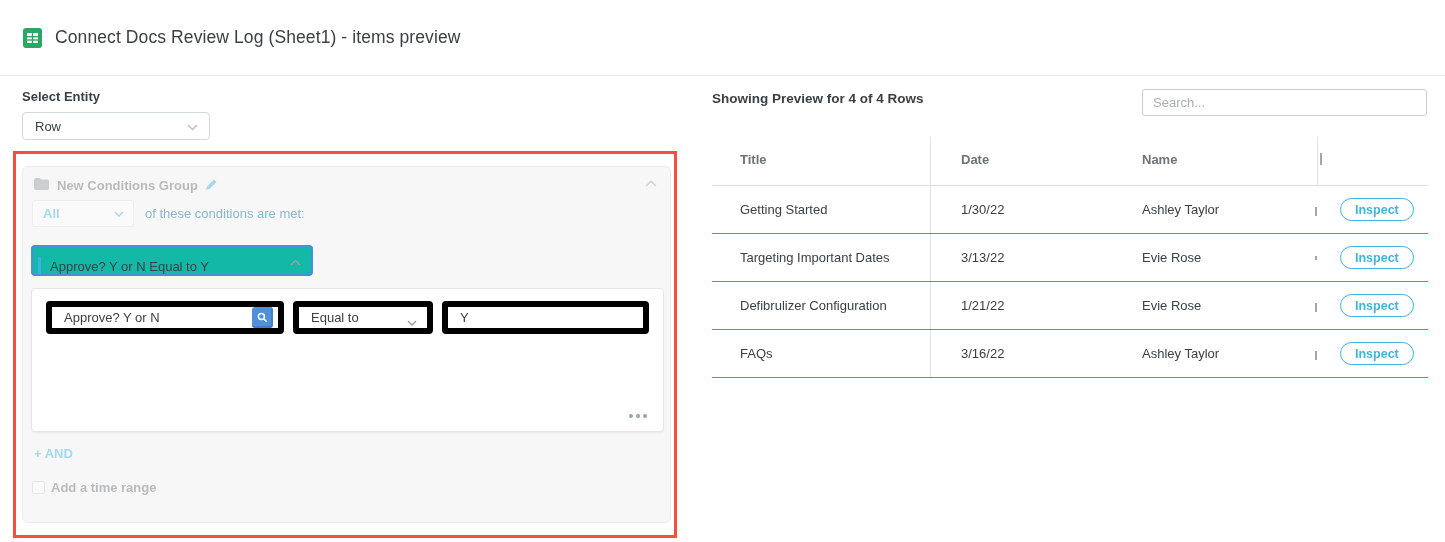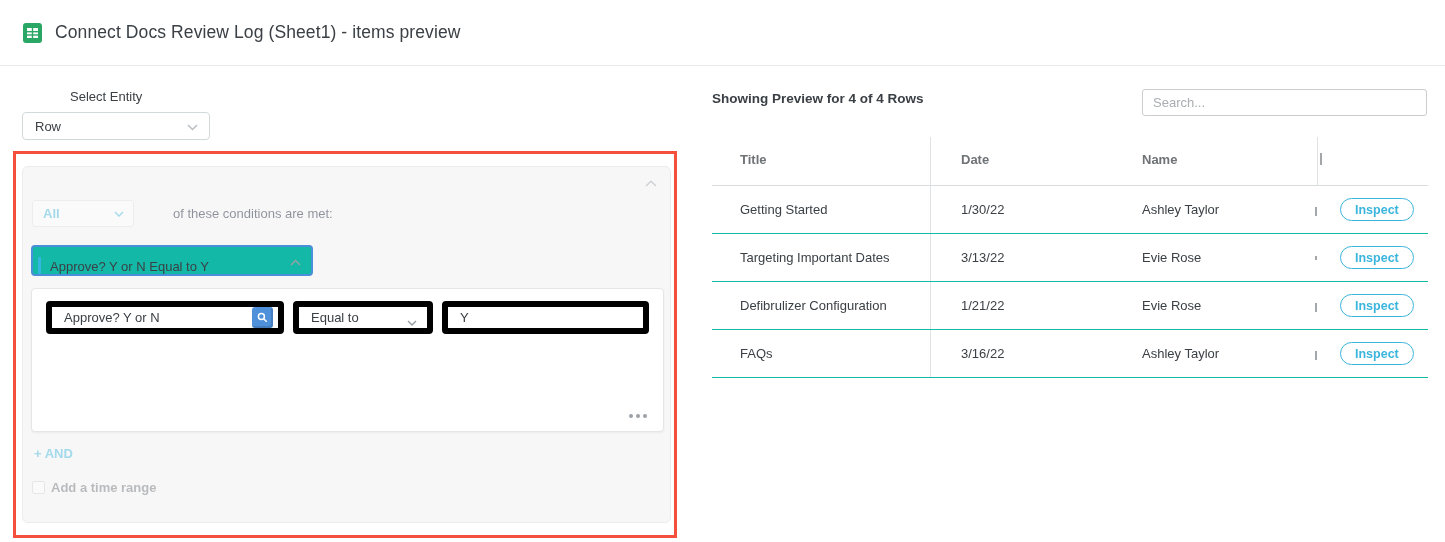--- a/index.html
+++ b/index.html
@@ -6,34 +6,34 @@
   html,body { width:1445px; height:542px; }
   body {
     position: relative;
     background: #ffffff;
     font-family: "Liberation Sans", sans-serif;
     color: #3a4045;
     overflow: hidden;
   }
   
   .topbar {
-    position:absolute; left:0; top:0; width:1445px; height:66px;
+    position:absolute; left:0; top:0; width:1445px; height:76px;
     border-bottom:1px solid #e9e9e9; background:#fff;
     display:flex; align-items:center;
   }
   .sheet-icon { width:19px; height:20px; margin-left:23px; flex:0 0 auto; }
   .page-title { margin-left:13px; font-size:17.5px; font-weight:500; color:#3a4045; letter-spacing:.1px; }
   .topbar-actions { margin-left:auto; margin-right:15px; display:flex; gap:8px; }
   .btn { height:30px; border-radius:15px; font-size:13.5px; font-weight:bold;
          display:flex; align-items:center; justify-content:center; cursor:pointer; }
   .btn-cancel { width:89px; background:#fff; border:1px solid #c6cbcf; color:#3a4045; }
   .btn-save   { width:90px; background:#3cb5dc; border:1px solid #3cb5dc; color:#fff; }
 
   
-  .entity-label { position:absolute; left:22px; top:89px; font-size:13px; font-weight:normal;margin-left:48px; }
+  .entity-label { position:absolute; left:22px; top:89px; font-size:13px; font-weight:bold; }
   .entity-select {
     position:absolute; left:22px; top:112px; width:188px; height:28px;
     background:#fff; border:1px solid #d3d8da; border-radius:4px;
     display:flex; align-items:center; padding-left:12px; font-size:13px; cursor:pointer;
   }
   .entity-select .chev { position:absolute; right:11px; top:11px; }
 
   .annotation-box {
     position:absolute; left:13px; top:151px; width:664px; height:387px;
     border:3px solid #f4503c; pointer-events:none; z-index:50;
@@ -46,21 +46,21 @@
   .grp-header { position:absolute; left:11px; top:9px; display:flex; align-items:center; gap:8px; }
   .grp-title { font-size:13px; font-weight:bold; color:#6e7376; }
   .grp-collapse { position:absolute; right:13px; top:13px; cursor:pointer; }
   .match-row { position:absolute; left:9px; top:33px; display:flex; align-items:center; gap:11px;text-align:right; }
   .match-select {
     position:relative; width:102px; height:27px; background:#fff;
     border:1px solid #dfe3e5; border-radius:3px; display:flex; align-items:center;
     padding-left:10px; font-size:13px; font-weight:bold; color:#3cb5dc; cursor:pointer;
   }
   .match-select .chev { position:absolute; right:9px; top:10px; }
-  .match-suffix { font-size:13px; color:#0f172a;margin-left:28px; }
+  .match-suffix { font-size:13px; color:#0369a1; }
 
   .summary-select {
     position:absolute; left:8px; top:78px; width:282px; height:31px;
     background:#14b8a6; border:2px solid #4a8fd9; border-radius:4px;
     display:flex; align-items:flex-end; font-size:13px; cursor:pointer;
   }
   .summary-bar { width:3px; height:17px; background:#35b6e0; margin:0 9px 0 5px; border-radius:1px; }
   .summary-select .chev { position:absolute; right:10px; top:12px; }
 
   .cond-card {
@@ -147,20 +147,33 @@
   <span>Row</span>
   <span class="chev">
     <svg width="11" height="7" viewBox="0 0 11 7">
         <path d="M1 1l4.5 4.5L10 1" stroke="#b9bfc2" stroke-width="1.5" fill="none"></path>
       </svg>
   </span>
 </div>
 
 <div class="group-box">
 
+  <div class="grp-header faded">
+    <span>
+      <svg width="15" height="12" viewBox="0 0 15 12">
+          <path d="M0 2c0-1 .6-2 1.6-2h4l1.4 1.6h6.4c1 0 1.6.8 1.6 1.8V10c0 1-.6 2-1.6 2H1.6C.6 12 0 11 0 10V2z" fill="#9aa0a4"></path>
+        </svg>
+    </span>
+    <span class="grp-title">New Conditions Group</span>
+    <span>
+      <svg width="11" height="11" viewBox="0 0 11 11">
+          <path d="M0 11l1.3-3.8L8 .5l2.5 2.5L3.8 9.7 0 11z" fill="#3cb5dc"></path>
+        </svg>
+    </span>
+  </div>
   <span class="grp-collapse faded">
     <svg width="12" height="7" viewBox="0 0 12 7">
         <path d="M1 6l5-4.7L11 6" stroke="#9aa0a4" stroke-width="1.4" fill="none"></path>
       </svg>
   </span>
 
   <div class="match-row faded">
     <div class="match-select">
       <span>All</span>
       <span class="chev">

